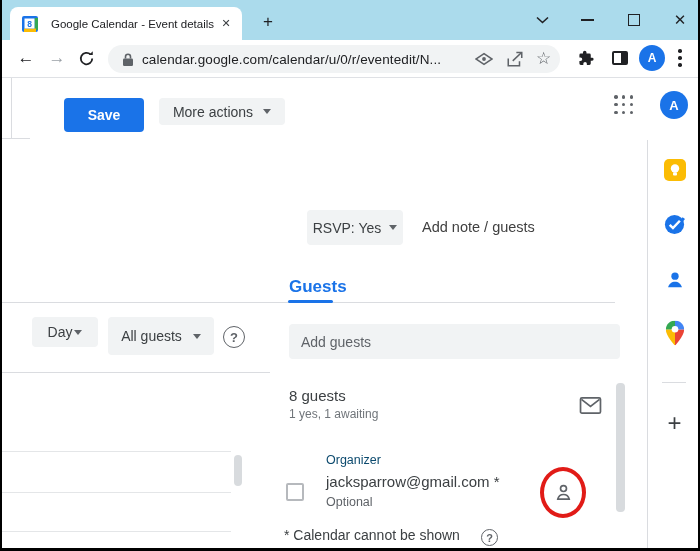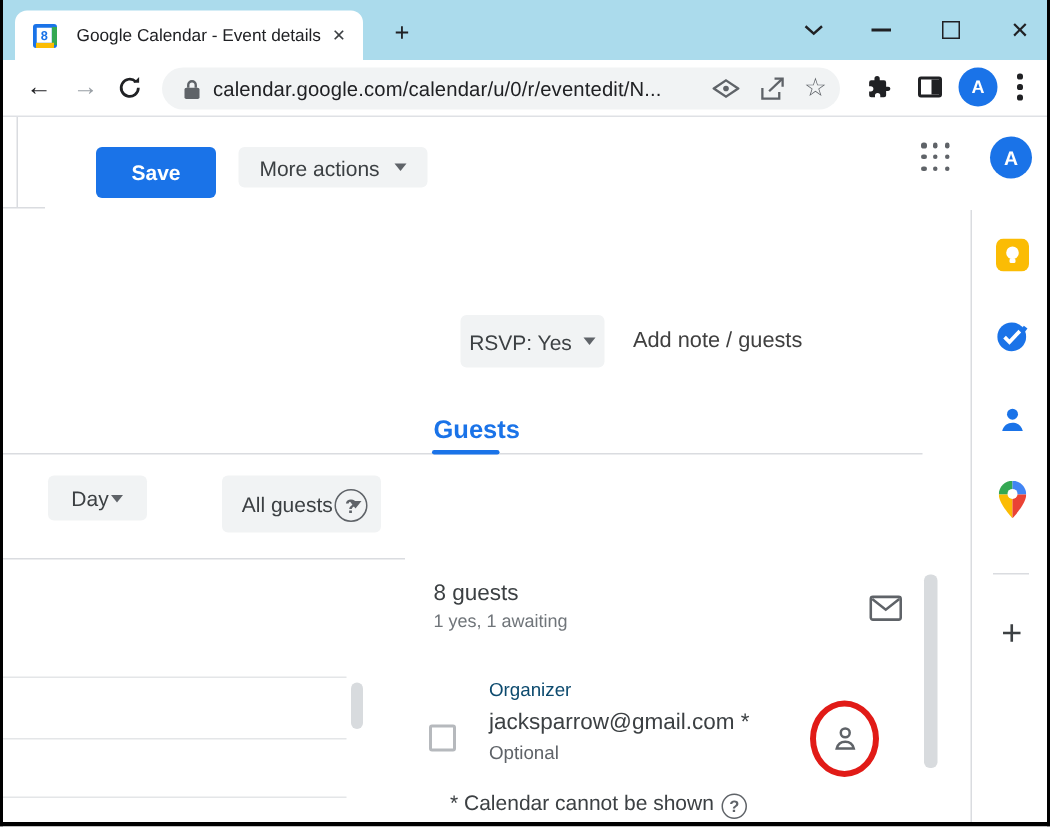--- a/index.html
+++ b/index.html
@@ -79,21 +79,21 @@
   .add-guests::placeholder { color:#5f6368; opacity:1; }
   .guest-count { left:287px; top:387px; font-size:15px; color:#3c4043; }
   .guest-status { left:287px; top:407px; font-size:12px; color:#70757a; }
   .org-label { left:324px; top:453px; font-size:12.5px; color:#0c4a6e; }
   .org-email { left:324px; top:473px; font-size:15px; color:#3c4043; }
   .org-optional { left:324px; top:495px; font-size:12.5px; color:#5f6368; }
   .checkbox { left:284px; top:483px; width:18px; height:18px; border:2px solid #b6b9bd;
               border-radius:2px; cursor:pointer; }
   .red-circle { left:538px; top:467px; width:46px; height:51px; border:4px solid #e11b17;
                 border-radius:50%; }
-  .footnote { left:298px; top:527px; font-size:14px; color:#3c4043; }
+  .footnote { left:282px; top:527px; font-size:14px; color:#3c4043; }
 </style>
 </head>
 <body>
 
 <div id="window">
 
   <div class="abs titlebar">
     <div class="abs tab">
       <span style="display:flex;">
         <svg width="16" height="16">
@@ -201,32 +201,33 @@
   <div class="abs add-note">Add note / guests</div>
 
   <div class="abs guests-tab">Guests</div>
   <div class="abs tabline"></div>
   <div class="abs tabline-active"></div>
 
   <button class="abs btn-gray" style="left:30px;top:317px;width:66px;height:30px;gap:2px;">
     <span>Day</span>
     <span class="caret"></span>
   </button>
-  <button class="abs btn-gray" style="left:106px;top:317px;width:106px;height:38px;gap:11px;margin-left:40px;">
+  <button class="abs btn-gray" style="left:106px;top:317px;width:106px;height:38px;gap:11px;">
     <span>All guests</span>
     <span class="caret"></span>
   </button>
   <div class="abs help-circle" style="left:221px;top:326px;width:22px;height:22px;font-size:13px;">?</div>
   <div class="abs panel-bottomline"></div>
 
   <div class="abs gridline" style="top:451px;"></div>
   <div class="abs gridline" style="top:492px;"></div>
   <div class="abs gridline" style="top:531px;"></div>
   <div class="abs scroll-thumb" style="left:232px;top:455px;width:8px;height:31px;"></div>
 
+  <input class="abs add-guests" placeholder="Add guests" style="">
   <div class="abs guest-count">8 guests</div>
   <div class="abs guest-status">1 yes, 1 awaiting</div>
   <div class="abs" style="left:577px;top:396px;">
     <svg width="23" height="19" viewBox="0 0 24 20">
       <rect x="1.5" y="2" width="21" height="16" rx="1.5" fill="none" stroke="#5f6368" stroke-width="1.8"></rect>
       <path d="M2.5 3.5 L12 11 L21.5 3.5" fill="none" stroke="#5f6368" stroke-width="1.8"></path>
     </svg>
   </div>
   <div class="abs scroll-thumb" style="left:614px;top:383px;width:9px;height:129px;"></div>
 

